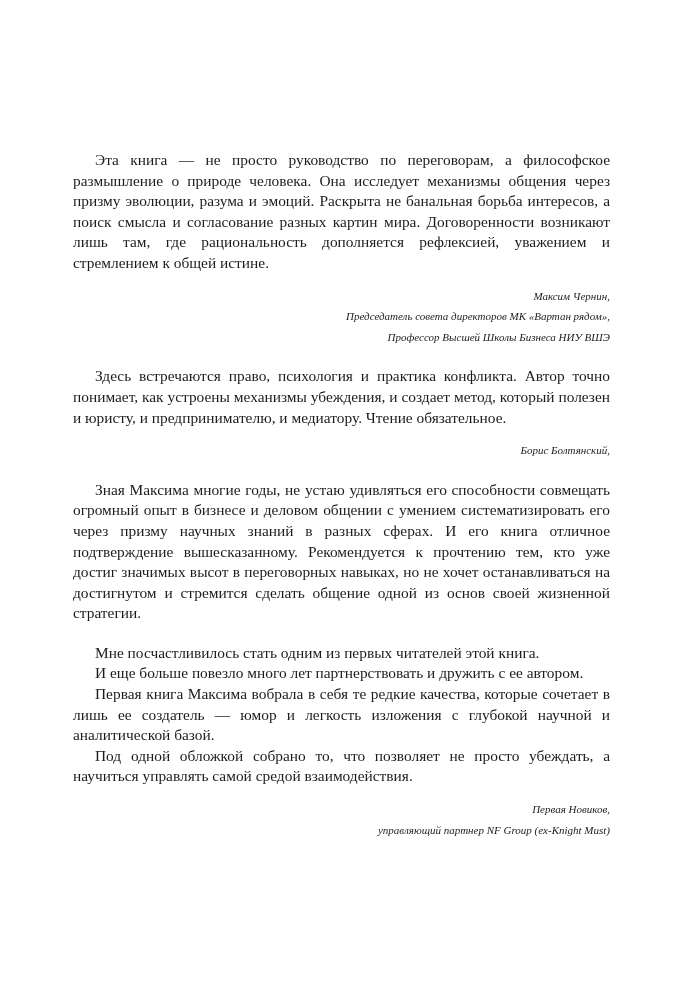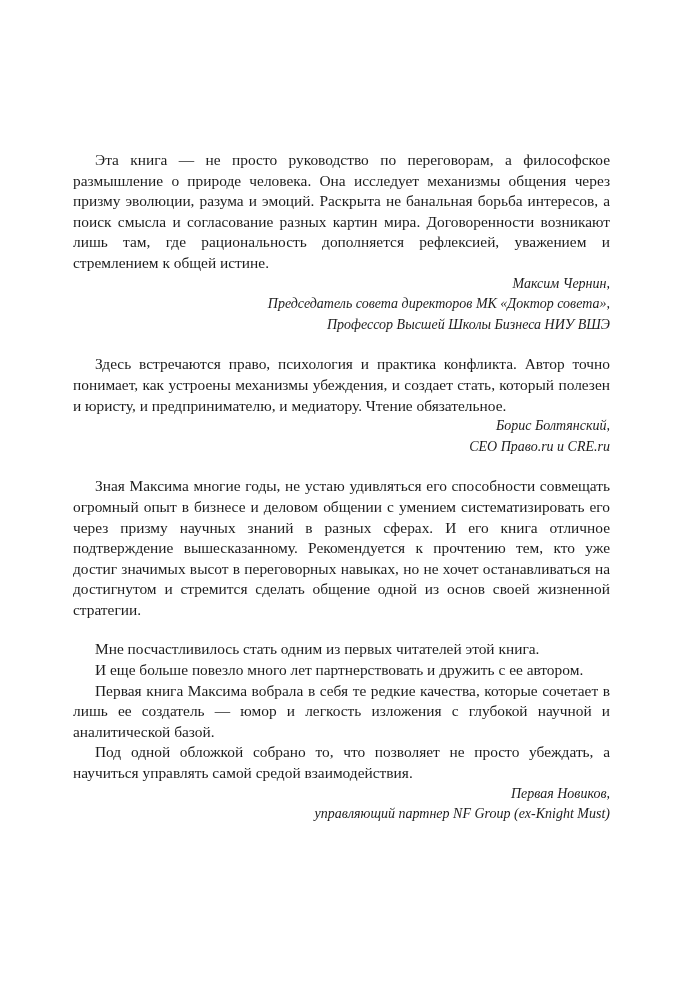--- a/index.html
+++ b/index.html
@@ -37,54 +37,54 @@
     text-justify: inter-word;
     hyphens: manual;
     -webkit-hyphens: manual;
   }
   p.para.last-line-natural {
     text-align-last: left;
   }
 
   
   .attribution {
+    margin-top: 12px;
     text-align: right;
     font-style: italic;
-    font-size: 14px;
+    font-size: 11px;
     line-height: 20.6px;
   }
   .attribution .attr-line {
     display: block;
     white-space: nowrap;
   }
 
   .gap-large { height: 19px; }
 </style>
 </head>
 <body>
 
 <div class="page">
   <div class="content">
 
     <div class="block">
       <p class="para last-line-natural">Эта книга — не просто руководство по переговорам, а философское размышление о природе человека. Она исследует механизмы общения через призму эволюции, разума и эмоций. Раскрыта не банальная борьба интересов, а поиск смысла и согласование разных картин мира. Договоренности возникают лишь там, где рациональность дополняется рефлексией, уважением и стремлением к общей истине.</p>
       <div class="attribution">
         <span class="attr-line">Максим Чернин,</span>
-        <span class="attr-line">Председатель совета директоров МК «Доктор совета»,</span>
+        <span class="attr-line">Председатель совета директоров МК «Вартан рядом»,</span>
         <span class="attr-line">Профессор Высшей Школы Бизнеса НИУ ВШЭ</span>
       </div>
     </div>
 
     <div class="gap-large"></div>
 
     <div class="block">
-      <p class="para last-line-natural">Здесь встречаются право, психология и практика конфликта. Автор точно понимает, как устроены механизмы убеждения, и создает стать, который полезен и юристу, и предпринимателю, и медиатору. Чтение обязательное.</p>
+      <p class="para last-line-natural">Здесь встречаются право, психология и практика конфликта. Автор точно понимает, как устроены механизмы убеждения, и создает метод, который полезен и юристу, и предпринимателю, и медиатору. Чтение обязательное.</p>
       <div class="attribution">
         <span class="attr-line">Борис Болтянский,</span>
-        <span class="attr-line">CEO Право.ru и CRE.ru</span>
       </div>
     </div>
 
     <div class="gap-large"></div>
 
     <div class="block">
       <p class="para last-line-natural">Зная Максима многие годы, не устаю удивляться его способности совмещать огромный опыт в бизнесе и деловом общении  с умением систематизировать его через призму научных знаний в разных сферах. И его книга отличное подтверждение вышесказанному. Рекомендуется к прочтению тем, кто уже достиг значимых высот в переговорных навы­ках,  но не хочет останавливаться на достигнутом и стремится сделать общение одной из основ своей жизненной стратегии.</p>
     </div>
 
     <div class="gap-large"></div>

